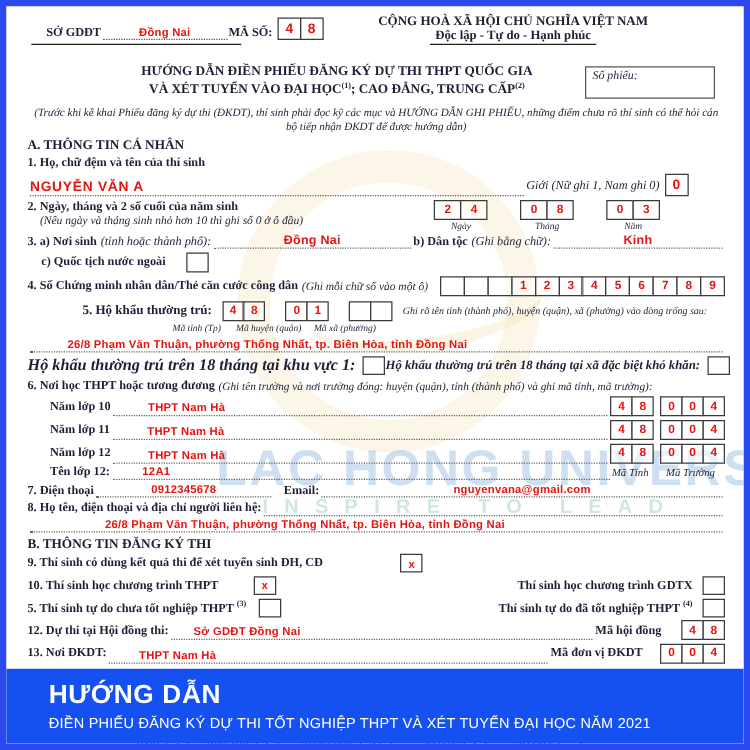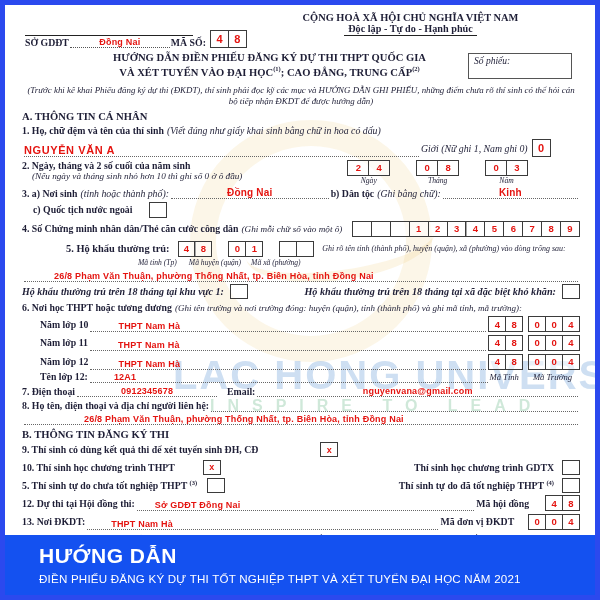--- a/index.html
+++ b/index.html
@@ -13,21 +13,21 @@
            border:26px solid rgba(238,202,110,0.16);pointer-events:none;}
   .wm-wave{position:absolute;left:240px;top:205px;width:190px;height:60px;border-radius:50%;
            border-bottom:10px solid rgba(238,202,110,0.18);transform:rotate(-8deg);pointer-events:none;}
   .wm1{left:168px;top:348px;font-size:40px;letter-spacing:2px;color:rgba(125,170,220,0.38);}
   .wm2{left:205px;top:392px;font-size:16px;letter-spacing:13px;color:rgba(140,200,165,0.42);}
 
   .content{position:absolute;inset:0;padding:5px 15px 0 17px;box-sizing:border-box;font-size:9.8px;}
 
   
   .hdr{position:relative;height:97px;}
-  .dept{position:absolute;left:3px;top:4px;display:flex;align-items:flex-end;margin-top:16px;}
+  .dept{position:absolute;left:15px;top:4px;display:flex;align-items:flex-end;}
   .dept-line{position:absolute;left:3px;top:25px;width:168px;border-top:1.2px solid #222;}
   .dotspan{display:inline-block;border-bottom:1.4px dotted #555;text-align:center;margin:0 1px;}
   .republic{position:absolute;right:2px;top:2px;width:335px;text-align:center;}
   .republic .l1{font-weight:bold;font-size:10.4px;}
   .republic .l2{display:inline-block;font-weight:bold;font-size:10.2px;border-bottom:1.3px solid #222;padding:0 4px 1px;}
   .title{position:absolute;left:45px;top:41px;width:405px;text-align:center;font-weight:bold;font-size:10.6px;line-height:1.3;}
   sup{font-size:6.5px;}
   .serial{position:absolute;right:8px;top:43px;width:104px;height:26px;border:1px solid #555;
           font-style:italic;font-size:9.5px;padding:2px 5px;box-sizing:border-box;}
   .note{position:absolute;left:0;right:0;top:75px;text-align:center;font-style:italic;font-size:8.9px;line-height:1.25;}
@@ -90,21 +90,20 @@
         <div><span>VÀ XÉT TUYỂN VÀO ĐẠI HỌC</span><sup>(1)</sup><span>; CAO ĐẲNG, TRUNG CẤP</span><sup>(2)</sup></div>
       </div>
       <div class="serial">Số phiếu:</div>
       <div class="note">(Trước khi kê khai Phiếu đăng ký dự thi (ĐKDT), thí sinh phải đọc kỹ các mục và HƯỚNG DẪN GHI PHIẾU, những điểm chưa rõ thí sinh có thể hỏi cán bộ tiếp nhận ĐKDT để được hướng dẫn)</div>
     </div>
 
     <div class="sechead">A. THÔNG TIN CÁ NHÂN</div>
 
     <div class="row">
       <span class="lbl">1. Họ, chữ đệm và tên của thí sinh</span>
-      <span class="it" style="margin-left:3px;">(Viết đúng như giấy khai sinh bằng chữ in hoa có dấu)</span>
     </div>
     <div class="row">
       <span class="dotfill" style="text-align:left;width:395px;flex:0 0 auto;"><span class="red redname">NGUYỄN VĂN A</span></span>
       <span class="it" style="white-space:nowrap;">Giới (Nữ ghi 1, Nam ghi 0)</span>
       <span class="bxg" style="margin-left:4px;">
           <span class="bx big">0</span>
         </span>
     </div>
 
     <div class="row" style="align-items:flex-start;">
@@ -188,21 +187,21 @@
     </div>
     <div class="row" style="margin-top:0;">
       <span class="sml" style="margin-left:116px;">Mã tỉnh (Tp)</span>
       <span class="sml" style="margin-left:12px;">Mã huyện (quận)</span>
       <span class="sml" style="margin-left:10px;">Mã xã (phường)</span>
     </div>
     <div class="row" style="margin-top:1px;">
       <span class="dotfill" style="width:100%;"><span class="red" style="margin-left:30px;">26/8 Phạm Văn Thuận, phường Thống Nhất, tp. Biên Hòa, tỉnh Đồng Nai</span></span>
     </div>
     <div class="row">
-      <span class="bi it" style="font-size:10px;">Hộ khẩu thường trú trên 18 tháng tại khu vực 1:</span>
+      <span class="bi it" style="font-size:13px;">Hộ khẩu thường trú trên 18 tháng tại khu vực 1:</span>
       <span class="chk" style="margin-left:6px;"></span>
       <span style="flex:1;"></span>
       <span class="bi it" style="font-size:10.2px;">Hộ khẩu thường trú trên 18 tháng tại xã đặc biệt khó khăn:</span>
       <span class="chk" style="margin-left:6px;"></span>
     </div>
 
     <div class="row">
       <span class="lbl">6. Nơi học THPT hoặc tương đương</span>
       <span class="it" style="margin-left:3px;font-size:9px;white-space:nowrap;">(Ghi tên trường và nơi trường đóng: huyện (quận), tỉnh (thành phố) và ghi mã tỉnh, mã trường):</span>
     </div>

